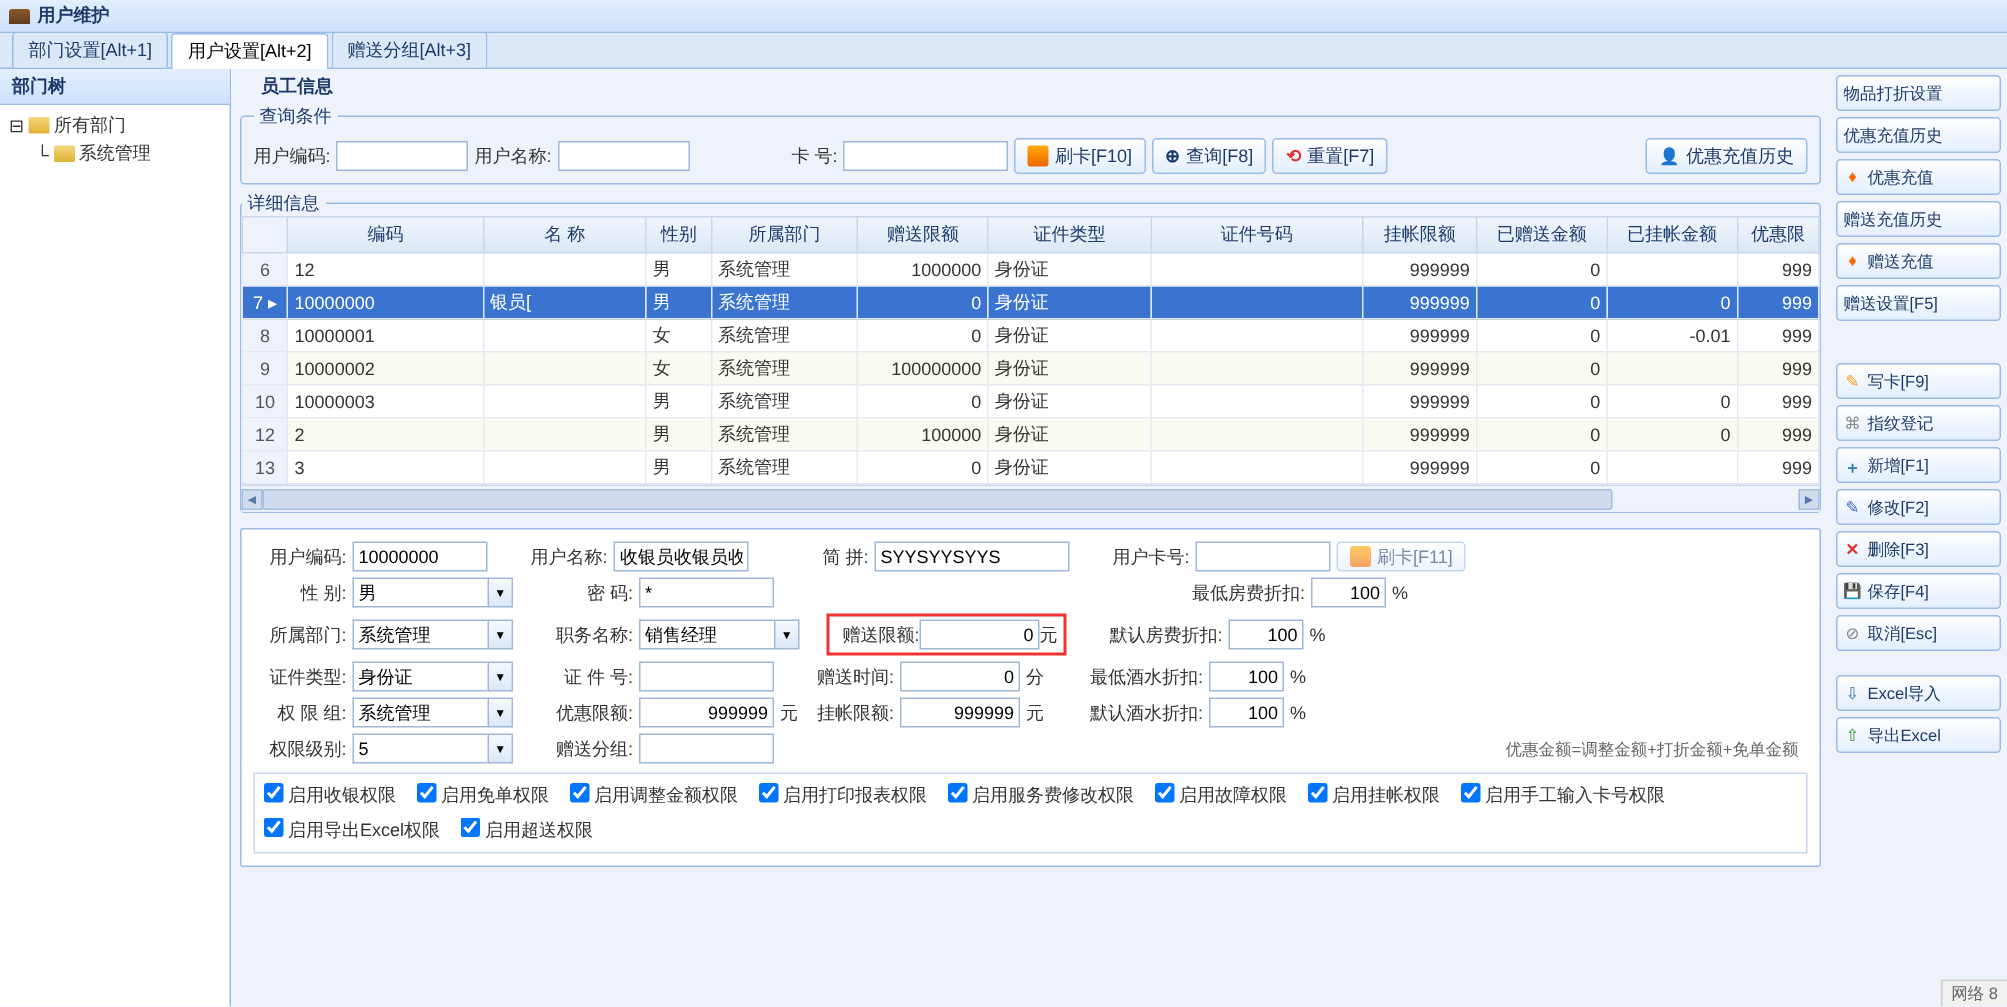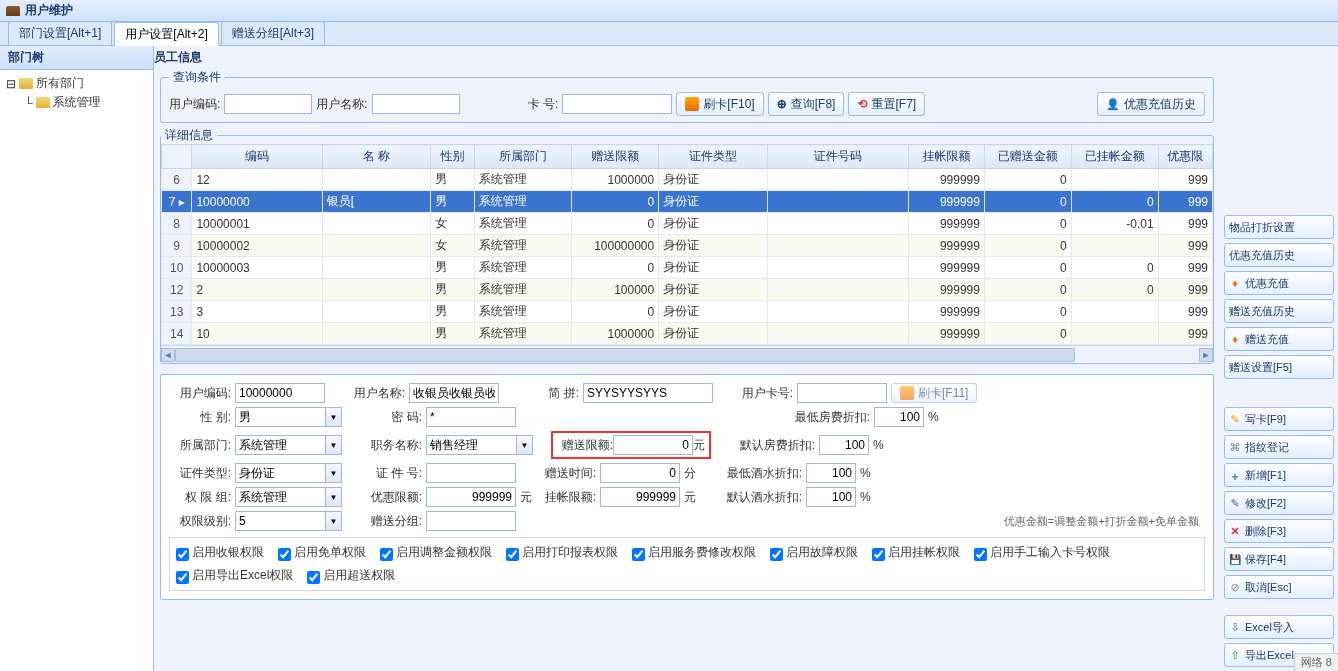--- a/index.html
+++ b/index.html
@@ -10,21 +10,21 @@
 .tab { padding: 3px 10px; border: 1px solid #99bbe8; border-bottom: none; border-radius: 3px 3px 0 0; background: #dce8f7; color: #1d3a6a; font-size: 12px; cursor: pointer; }
 .tab.active { background: #fff; color: #000; position: relative; top: 1px; }
 .mainrow { display: flex; height: calc(671px - 46px); }
 .leftpanel { width: 154px; border-right: 1px solid #99bbe8; background: #fff; display: flex; flex-direction: column; }
 .panel-title { background: linear-gradient(#e3eefe,#cde1fb); border-bottom: 1px solid #99bbe8; padding: 3px 8px; color: #1d3a6a; font-weight: bold; }
 .tree { padding: 4px 6px; font-size: 12px; }
 .tree-node { display: flex; align-items: center; gap: 3px; padding: 1px 0; }
 .tree-node .fld { width: 14px; height: 11px; background: linear-gradient(#f4d77d,#e0b234); border-radius: 1px; }
 .tree-indent { margin-left: 18px; }
 .content { flex: 1; display: flex; flex-direction: column; padding: 0; background: #eef3fb; overflow: hidden; }
-.section-title { padding: 3px 0; color: #1d3a6a; font-weight: bold; }
+.section-title { padding: 3px 20px; color: #1d3a6a; font-weight: bold; }
 fieldset { border: 1px solid #99bbe8; margin: 0 6px 4px 6px; padding: 6px 8px; border-radius: 3px; }
 legend { color: #1d3a6a; padding: 0 4px; font-size: 12px; }
 .queryrow { display: flex; align-items: center; gap: 4px; flex-wrap: nowrap; }
 .queryrow label { white-space: nowrap; }
 .queryrow input[type=text] { width: 70px; height: 20px; border: 1px solid #a0b8d8; padding: 0 3px; }
 .qinput-w { width: 88px !important; }
 .btn { display: inline-flex; align-items: center; gap: 4px; height: 24px; padding: 0 8px; border: 1px solid #99bbe8; border-radius: 3px; background: linear-gradient(#fefefe,#e3eefe); color: #1d3a6a; cursor: pointer; font-size: 12px; white-space: nowrap; }
 .btn .bicon { width: 14px; height: 14px; display: inline-block; }
 .icon-card { background: linear-gradient(#fa0,#e60); border-radius: 2px; }
 .icon-search::before { content: "⊕"; color: #1d3a6a; font-weight: bold; }
@@ -48,22 +48,22 @@
 .formrow input, .formrow select { height: 20px; border: 1px solid #a0b8d8; padding: 0 3px; font-size: 12px; width: 90px; }
 .formrow .unit { width: 14px; }
 .formrow .spacer { width: 10px; }
 .combo { display: inline-flex; }
 .combo input { border-right: none; }
 .combo button { width: 17px; height: 20px; border: 1px solid #a0b8d8; background: linear-gradient(#f5f9ff,#dce8f7); font-size: 8px; cursor: pointer; }
 .hl-red { border: 2px solid #e33 !important; padding: 2px; display: inline-flex; align-items: center; }
 .hl-red label { width: 58px; }
 .note { color: #666; font-size: 11px; margin-left: auto; padding-right: 6px; }
 .cbgroup { border: 1px solid #c7d6eb; padding: 6px; display: flex; flex-wrap: wrap; gap: 6px 14px; margin-top: 6px; }
-.cbgroup label { display: inline-flex; align-items: flex-end; gap: 3px; font-size: 12px; }
-.rightpanel { width: 118px; padding: 4px; display: flex; flex-direction: column; gap: 4px; background: #eef3fb; justify-content: flex-end; }
+.cbgroup label { display: inline-flex; align-items: flex-start; gap: 3px; font-size: 12px; }
+.rightpanel { width: 118px; padding: 4px; display: flex; flex-direction: column; gap: 4px; background: #eef3fb; }
 .rightpanel .btn { width: 100%; justify-content: flex-start; padding: 0 4px; font-size: 11px; }
 .rightpanel .sep { height: 8px; }
 .ic { width: 12px; height: 12px; display: inline-block; }
 .ic-edit::before { content:"✎"; color:#f90;} .ic-mod::before{content:"✎"; color:#36c;} .ic-del::before{content:"✕"; color:#d33; font-weight:bold;} .ic-save::before{content:"💾"; font-size:10px;} .ic-cancel::before{content:"⊘"; color:#888;} .ic-imp::before{content:"⇩"; color:#37a;} .ic-exp::before{content:"⇧"; color:#393;} .ic-plus::before{content:"＋"; color:#37a; font-weight:bold;} .ic-gift::before{content:"♦"; color:#f60;} .ic-fin::before{content:"⌘"; color:#888;}
 .statusbar { position: fixed; bottom: 0; right: 0; font-size: 11px; color: #666; padding: 1px 6px; background: #f0f0f0; border-top: 1px solid #ccc; border-left: 1px solid #ccc; }
 </style>
 </head>
 <body>
 
 <div class="header-bar">
@@ -239,34 +239,20 @@
                 <td>男</td>
                 <td>系统管理</td>
                 <td class="num">0</td>
                 <td>身份证</td>
                 <td></td>
                 <td class="num">999999</td>
                 <td class="num">0</td>
                 <td class="num"></td>
                 <td class="num">999</td>
               </tr>
-              <tr>
-                <td class="rownum">14</td>
-                <td>10</td>
-                <td></td>
-                <td>男</td>
-                <td>系统管理</td>
-                <td class="num">1000000</td>
-                <td>身份证</td>
-                <td></td>
-                <td class="num">999999</td>
-                <td class="num">0</td>
-                <td class="num"></td>
-                <td class="num">999</td>
-              </tr>
             </tbody>
         </table>
         <div class="hscroll">
           <div class="arrow" style="left:0">◄</div>
           <div class="thumb"></div>
           <div class="arrow" style="right:0">►</div>
         </div>
       </div>
     </fieldset>
 

